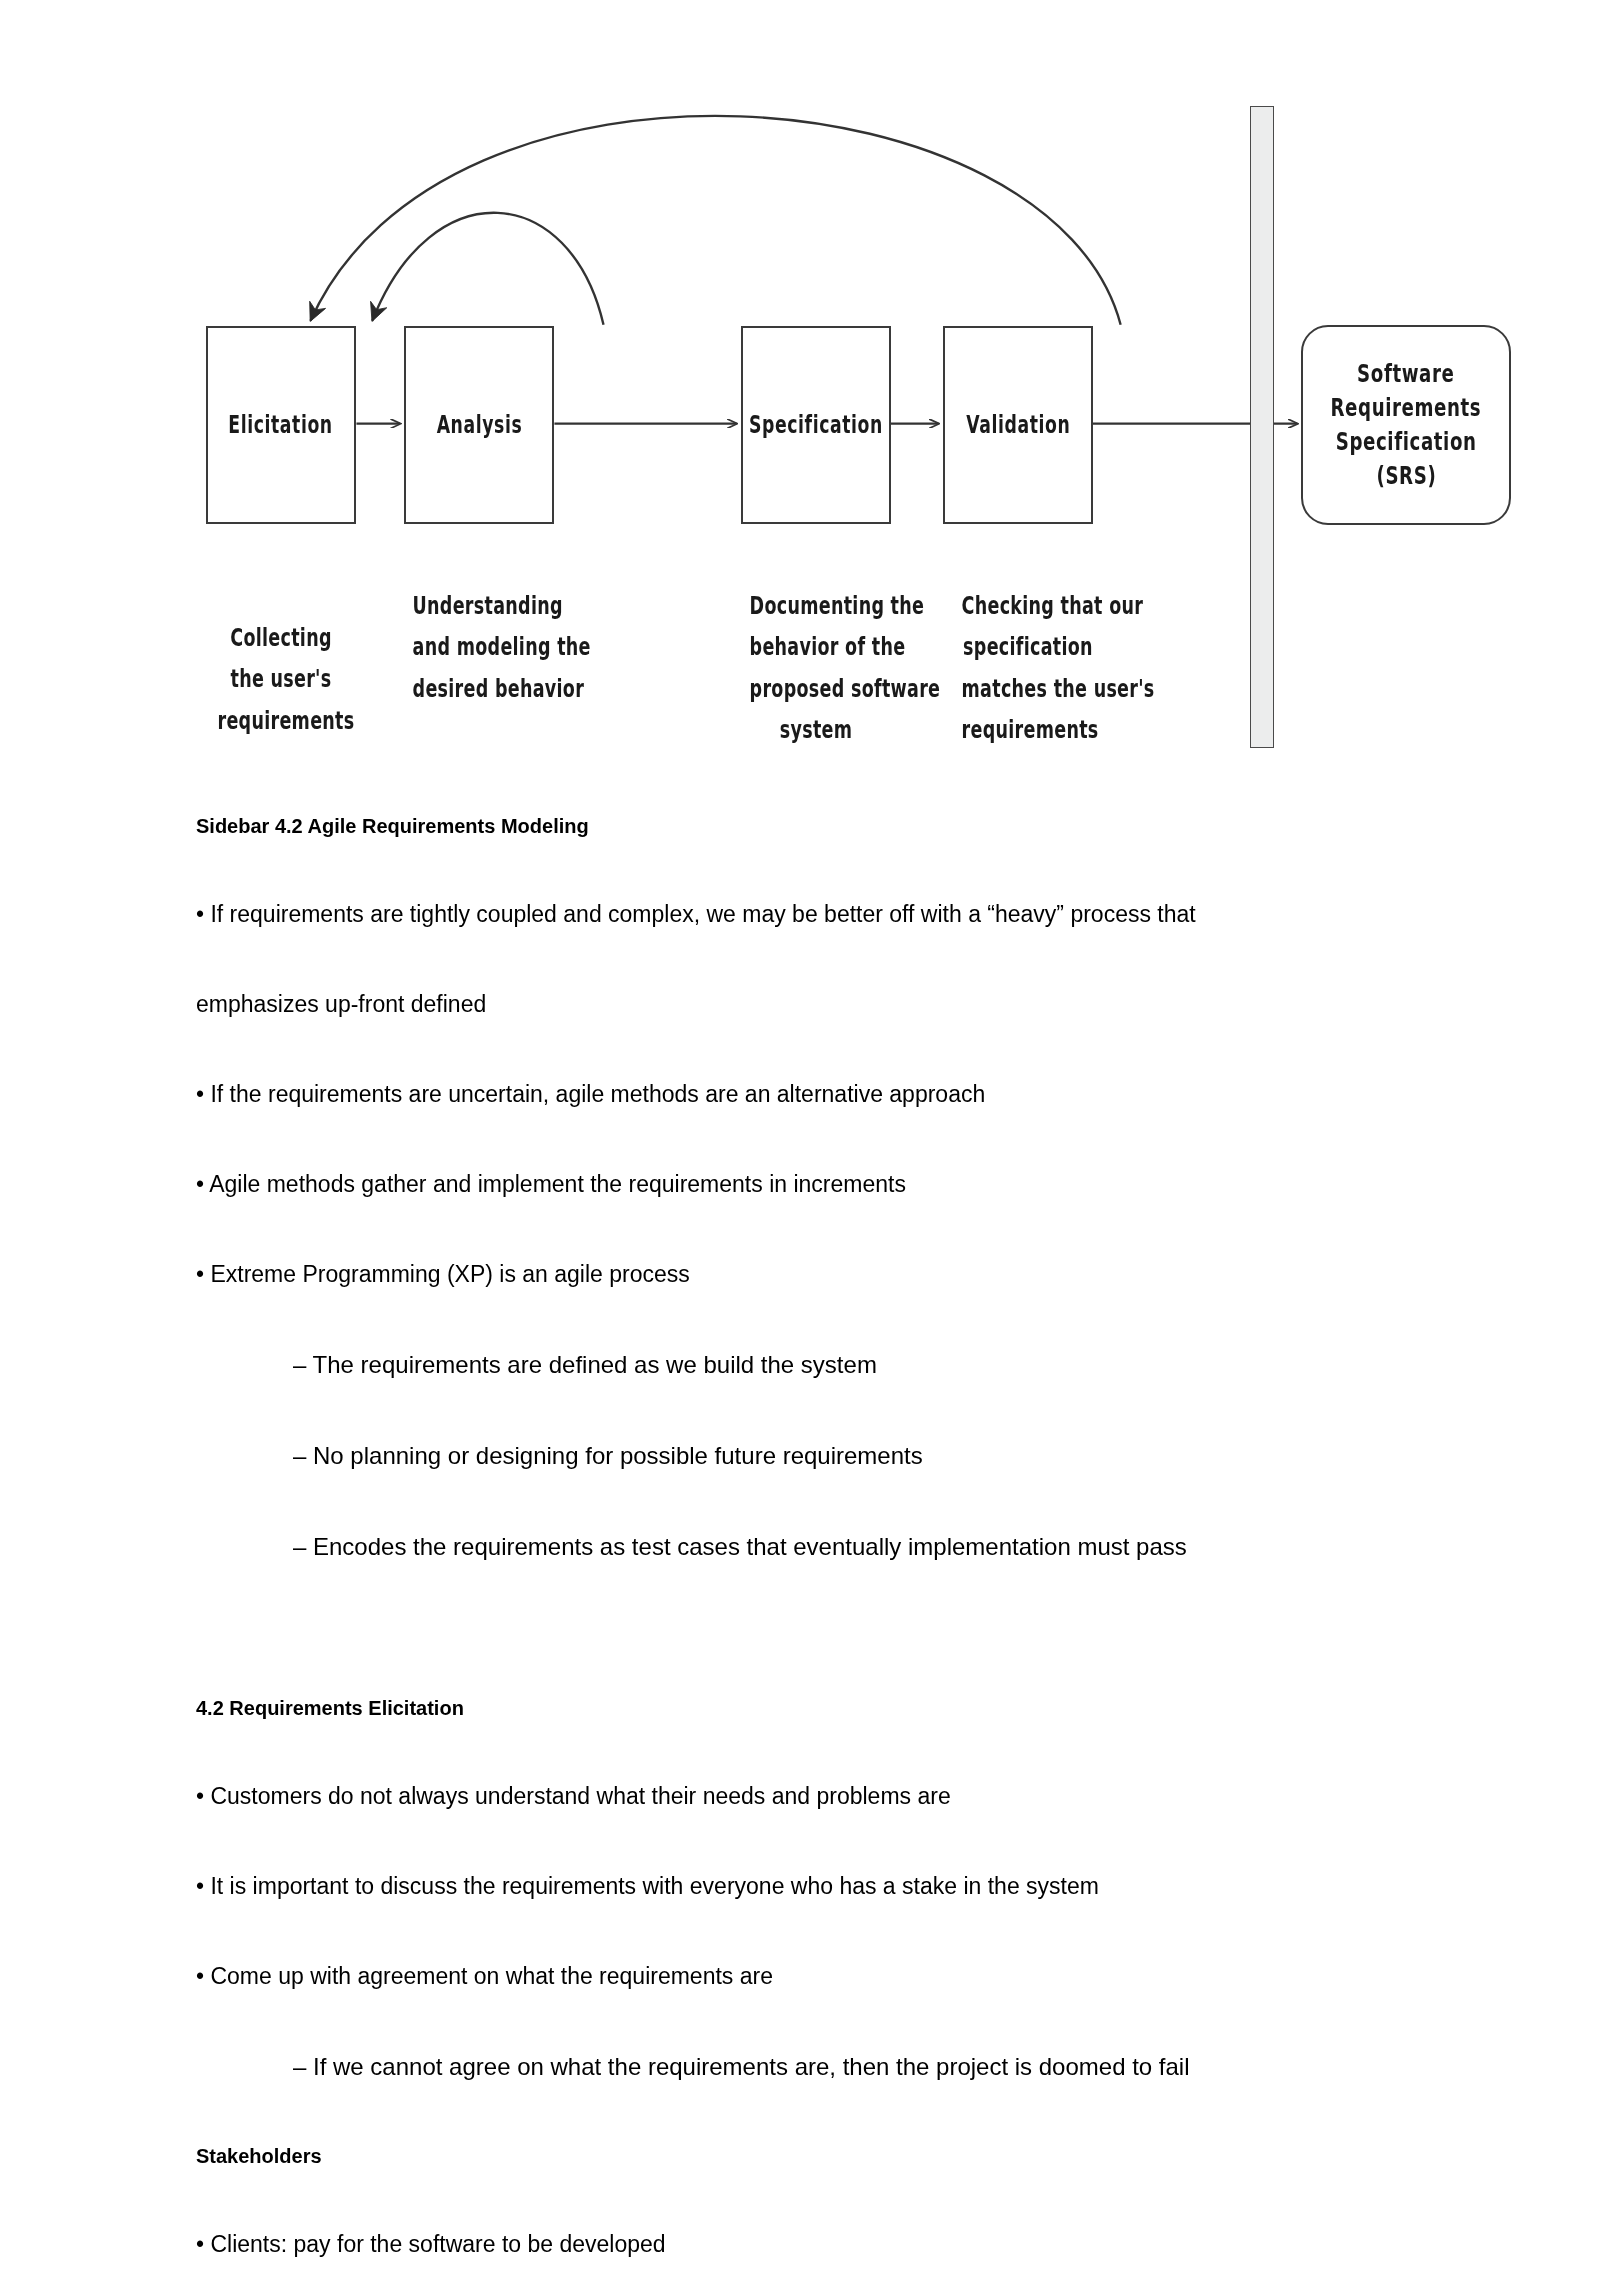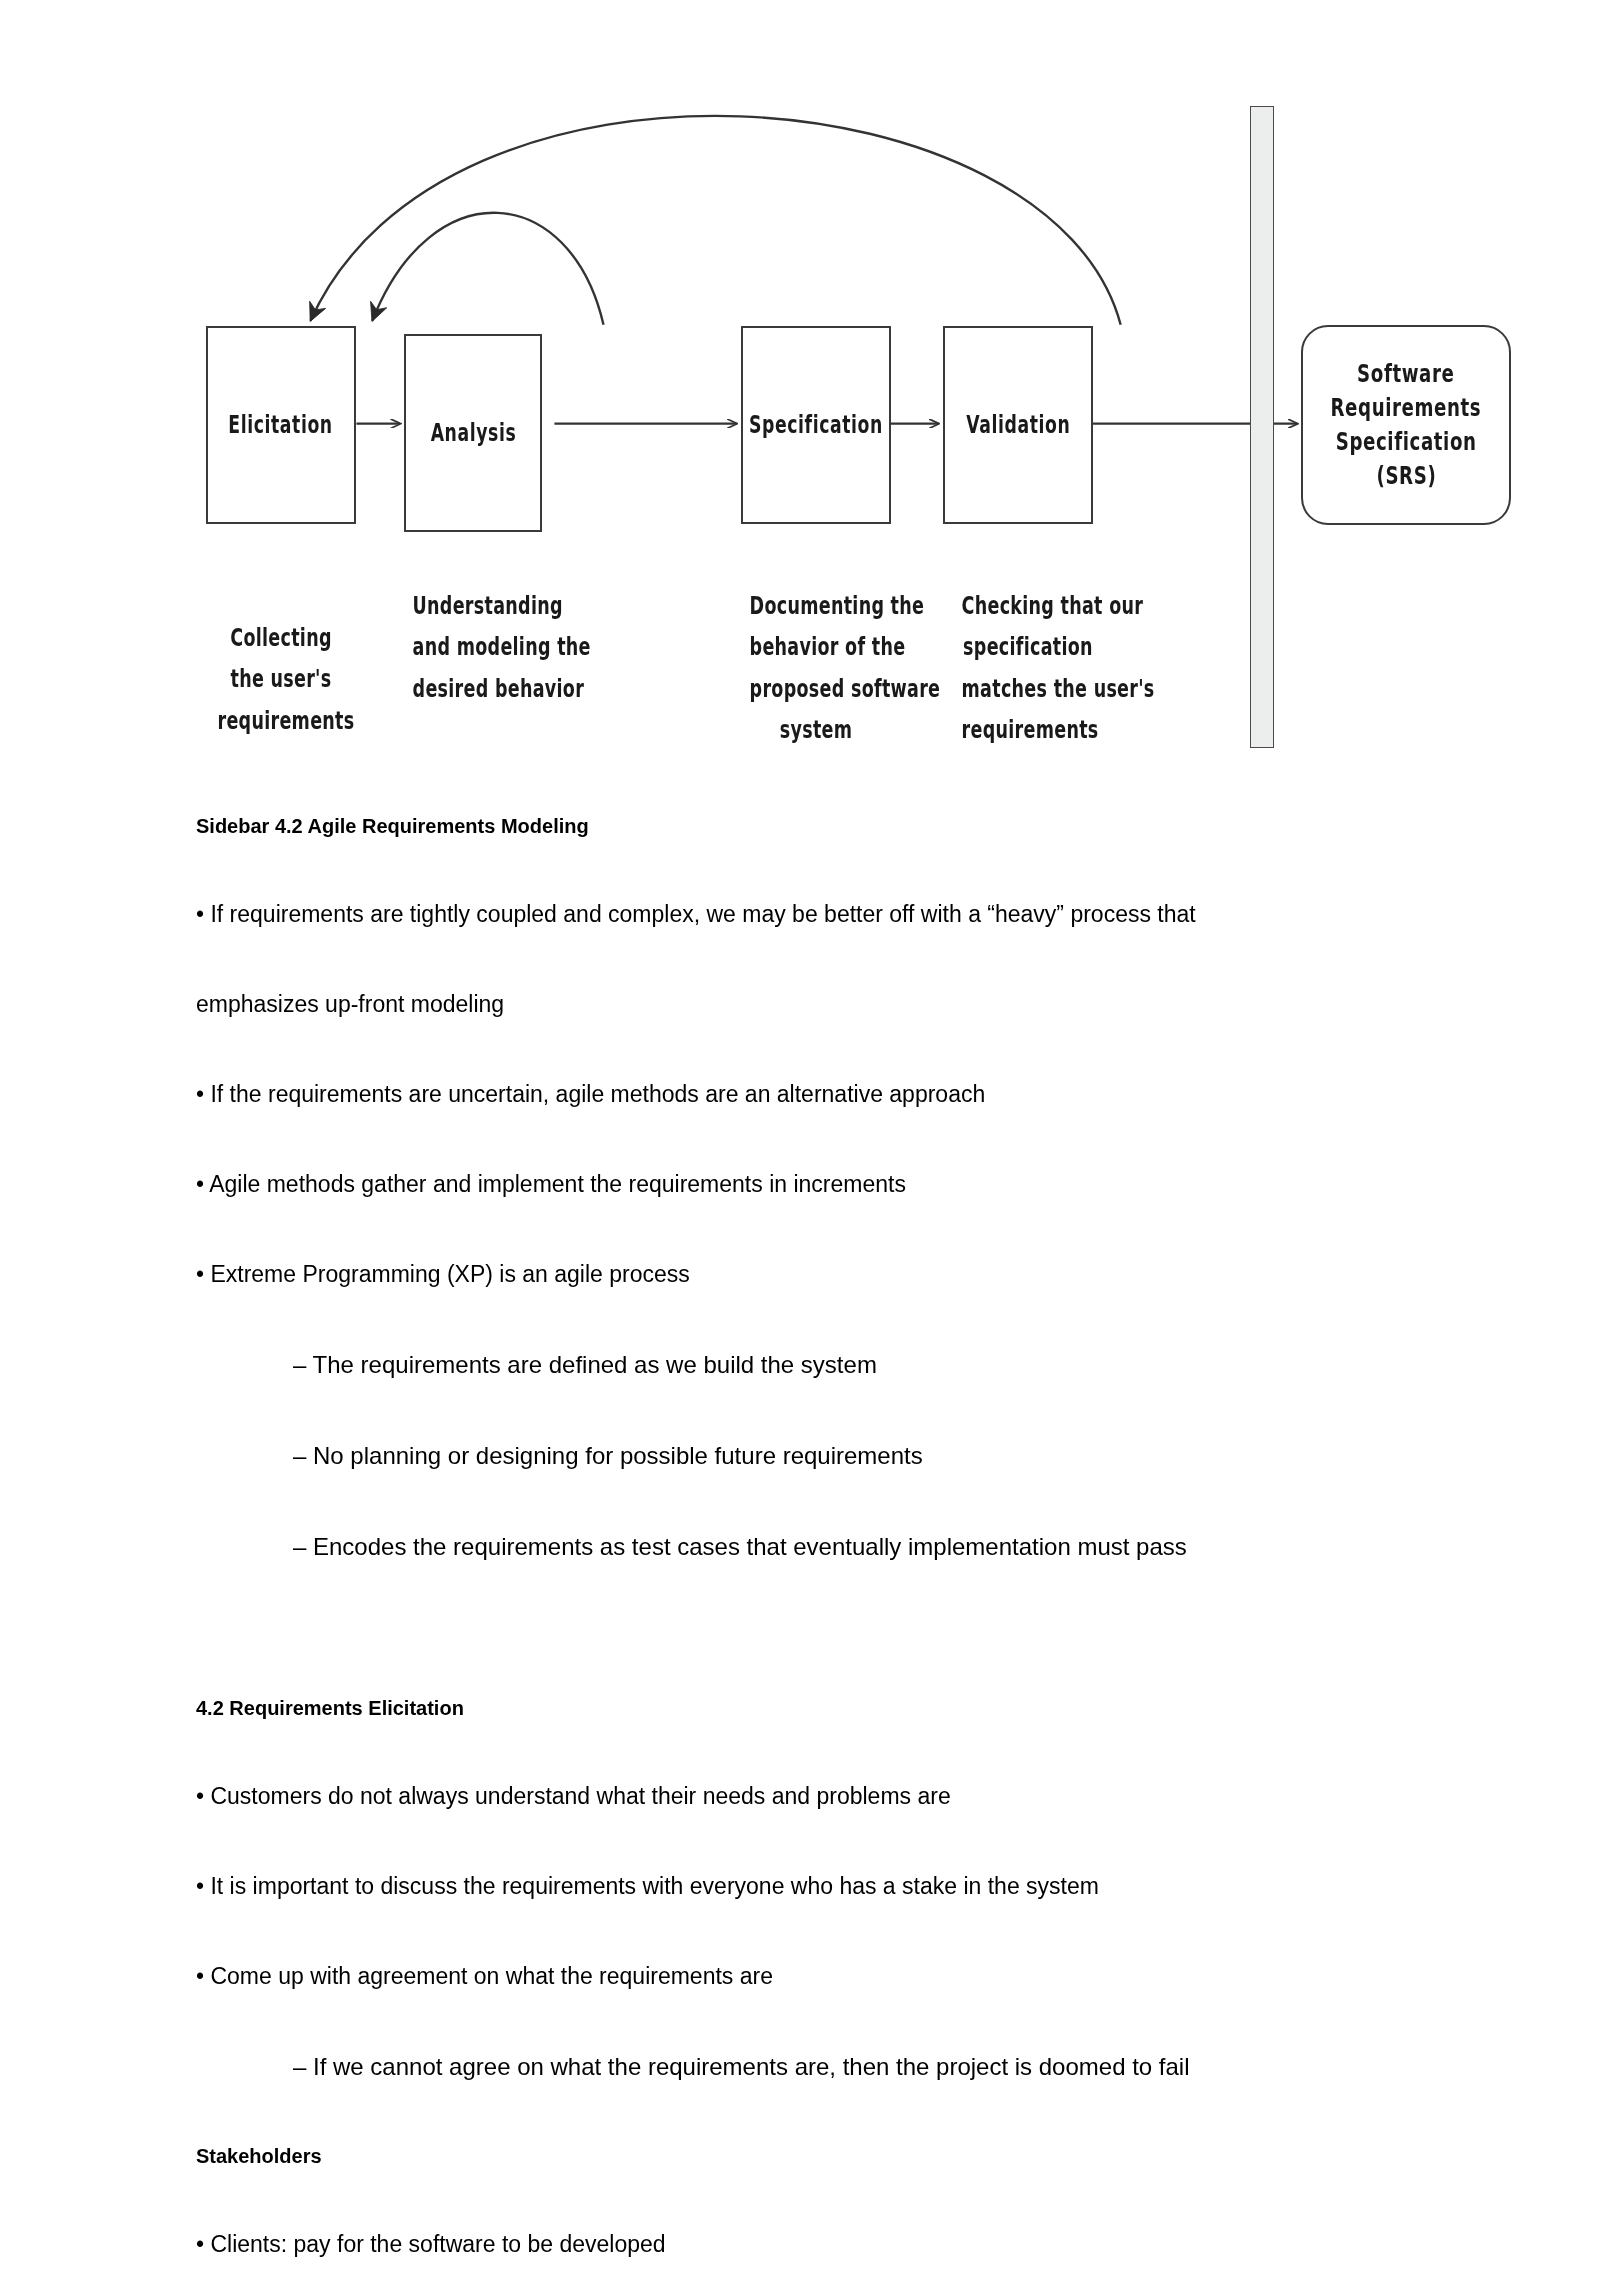--- a/index.html
+++ b/index.html
@@ -147,21 +147,21 @@
 
     <path d="M 1415,410 C 1330,90 560,30 392,405" fill="none" stroke="#333333" stroke-width="3" marker-end="url(#arrowCurve)"></path>
 
     <path d="M 762,410 C 720,230 545,215 470,405" fill="none" stroke="#333333" stroke-width="3" marker-end="url(#arrowCurve)"></path>
   </svg>
 
   <div class="stage-box" style="left:206px; top:326px; width:150px; height:198px;">
     <span class="stage-label">Elicitation</span>
   </div>
 
-  <div class="stage-box" style="left:404px; top:334px; width:138px; height:198px;">
+  <div class="stage-box" style="left:404px; top:326px; width:150px; height:198px;">
     <span class="stage-label">Analysis</span>
   </div>
 
   <div class="stage-box" style="left:741px; top:326px; width:150px; height:198px;">
     <span class="stage-label">Specification</span>
   </div>
 
   <div class="stage-box" style="left:943px; top:326px; width:150px; height:198px;">
     <span class="stage-label">Validation</span>
   </div>
@@ -203,21 +203,21 @@
 
 </div>
 
 <div id="body-content">
 
   <div class="blk heading">Sidebar 4.2 Agile Requirements Modeling</div>
   <div class="gap-line"></div>
 
   <div class="blk bullet">• If requirements are tightly coupled and complex, we may be better off with a “heavy” process that</div>
   <div class="gap-line"></div>
-  <div class="blk bullet wrap-line">emphasizes up-front modeling</div>
+  <div class="blk bullet wrap-line">emphasizes up-front defined</div>
   <div class="gap-line"></div>
 
   <div class="blk bullet">• If the requirements are uncertain, agile methods are an alternative approach</div>
   <div class="gap-line"></div>
 
   <div class="blk bullet">• Agile methods gather and implement the requirements in increments</div>
   <div class="gap-line"></div>
 
   <div class="blk bullet">• Extreme Programming (XP) is an agile process</div>
   <div class="gap-line"></div>

